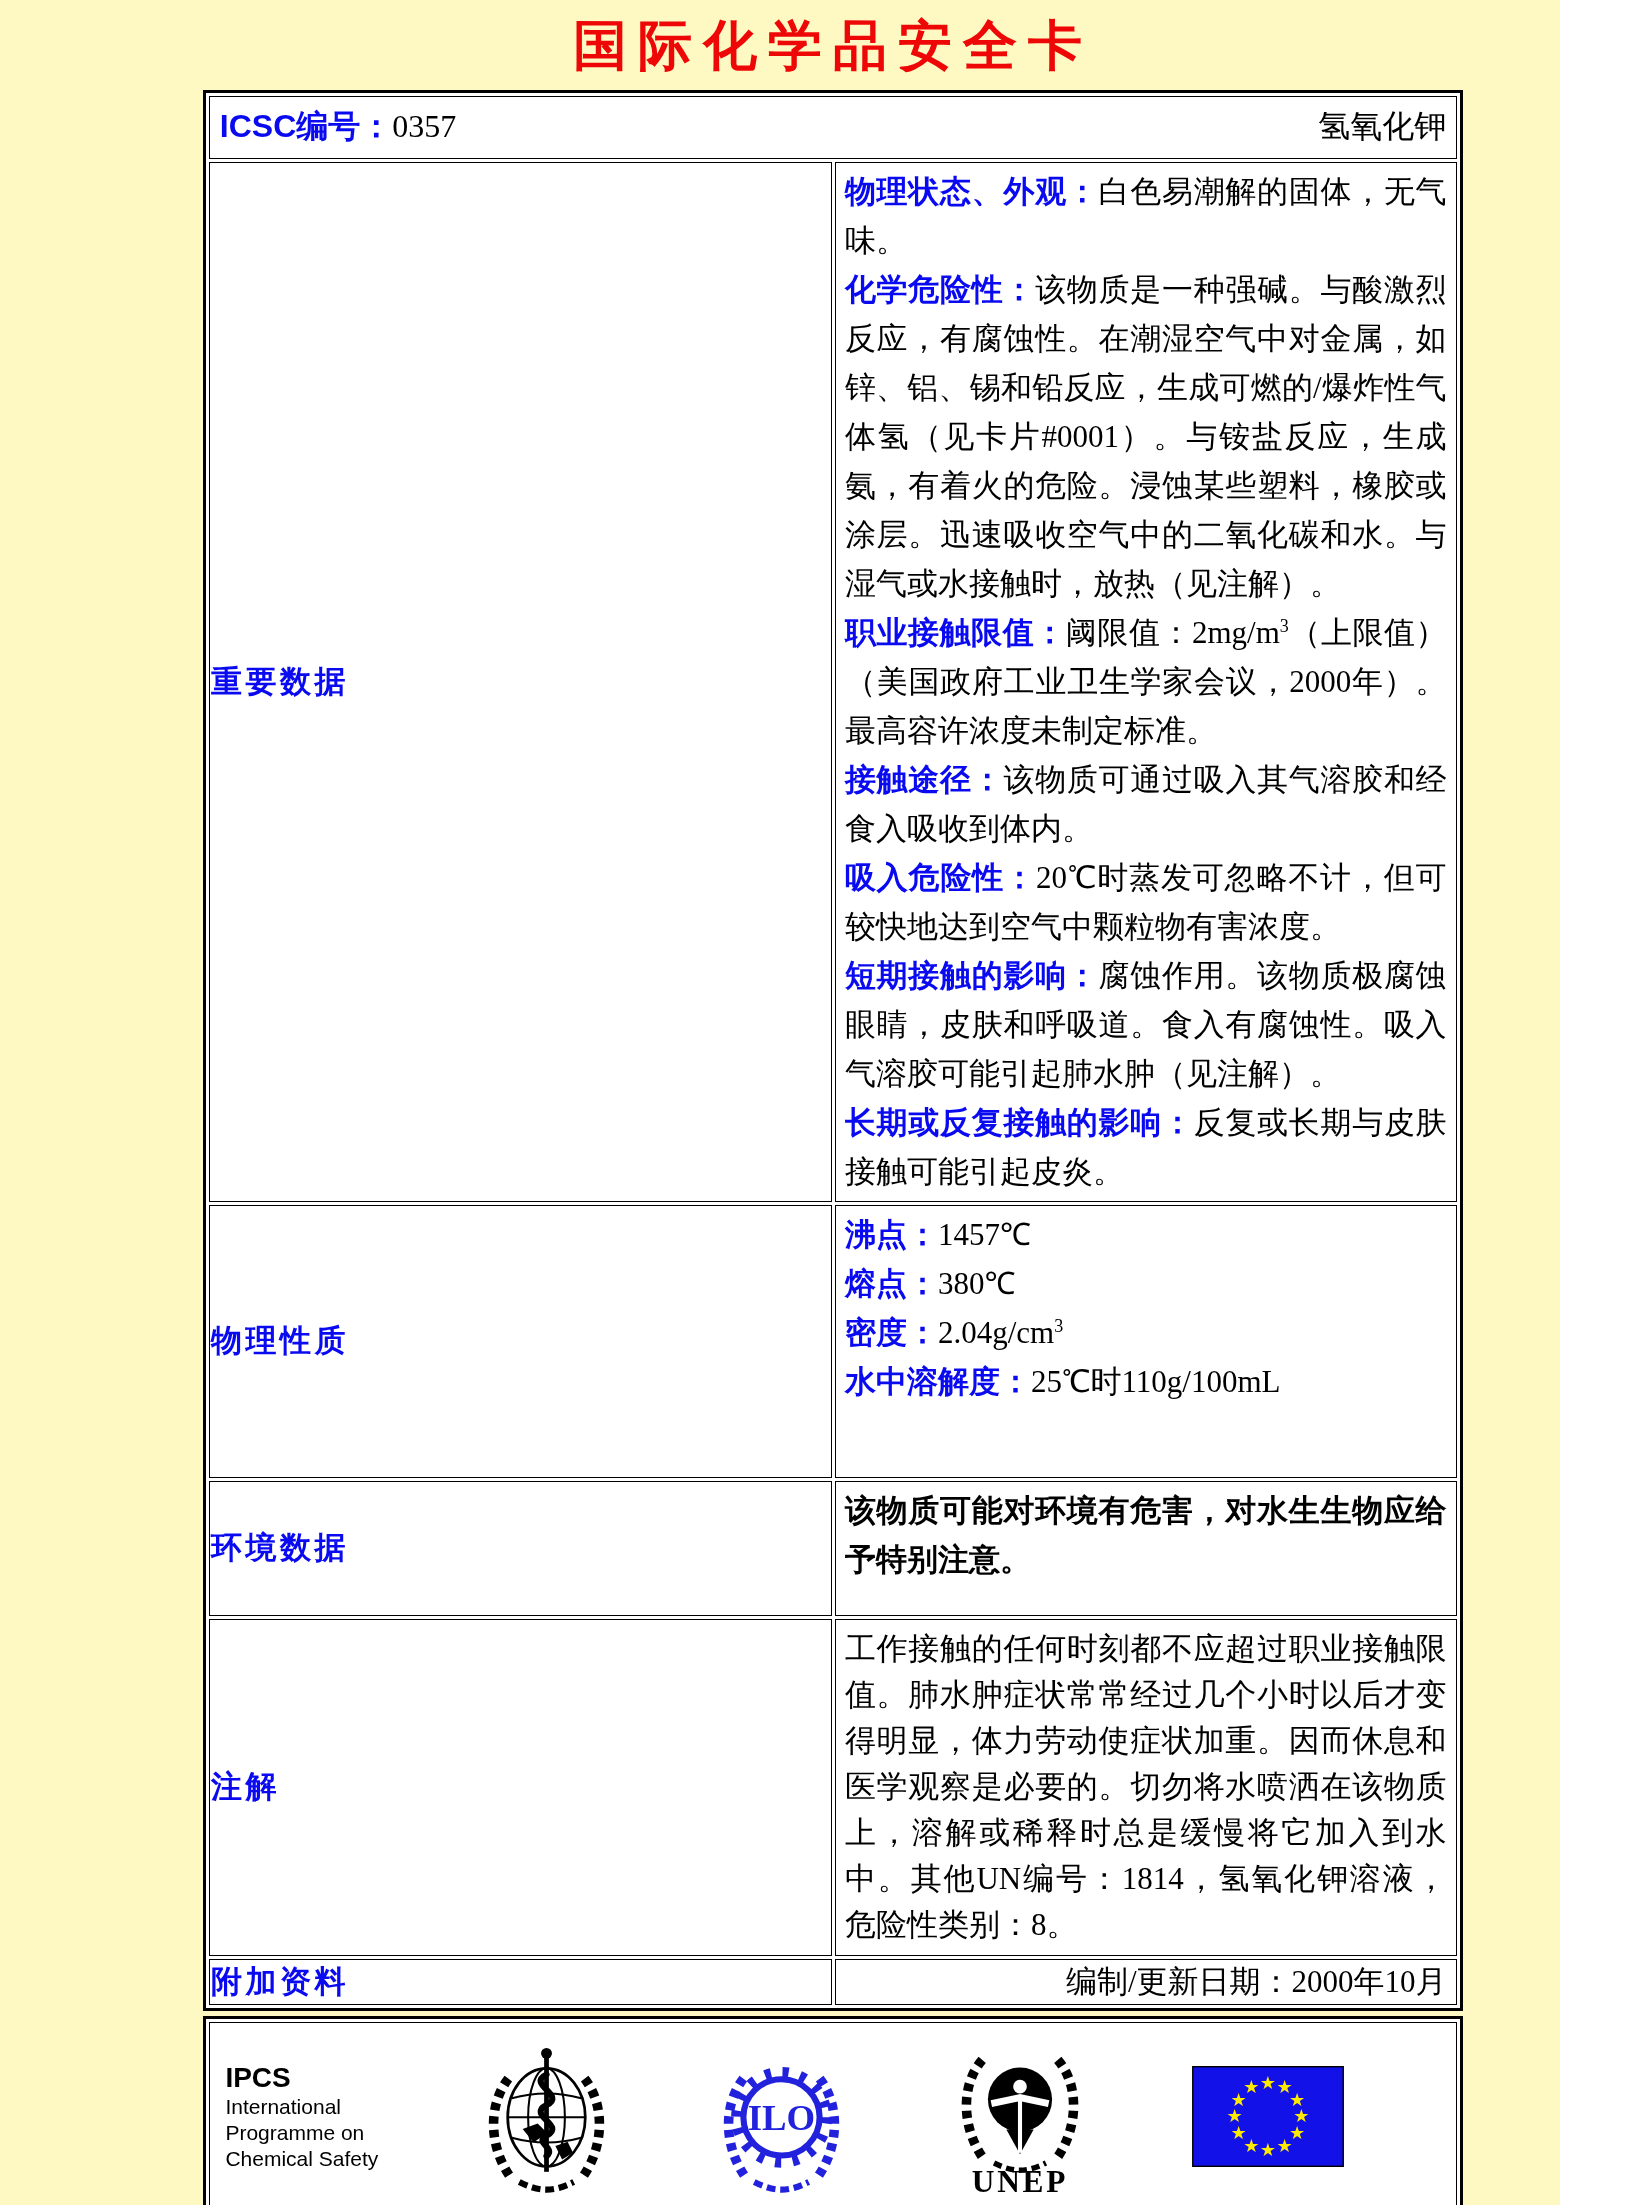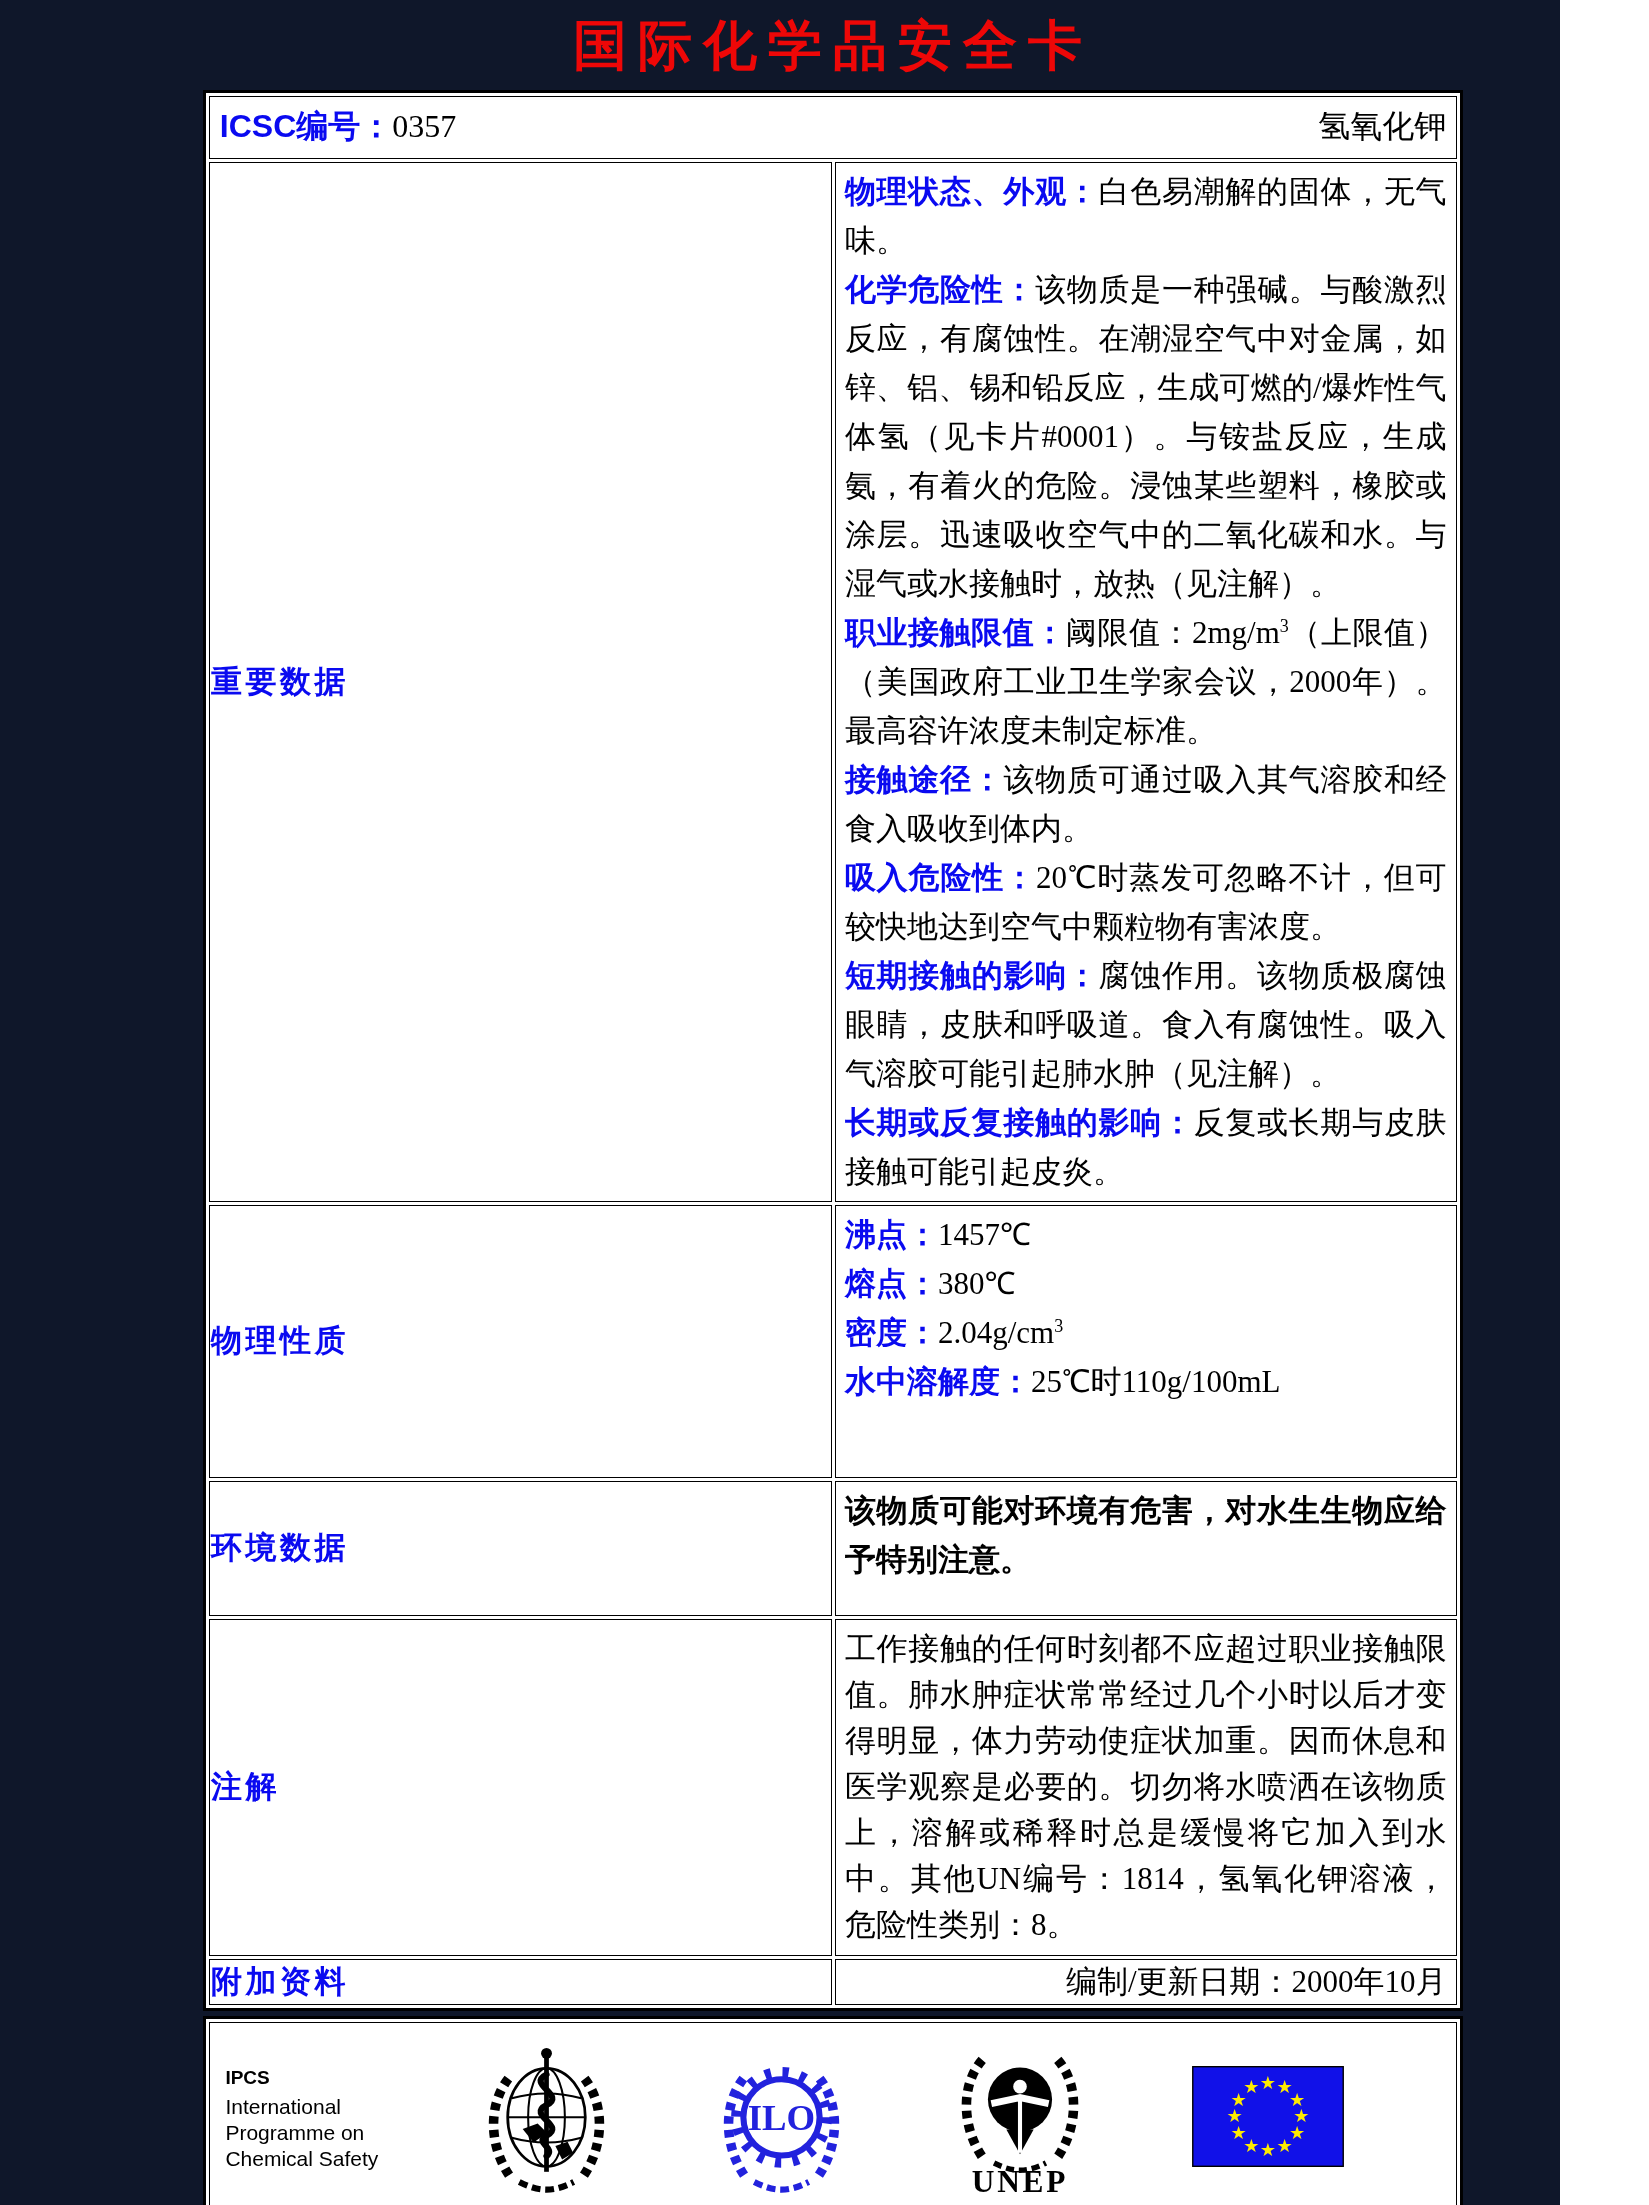--- a/index.html
+++ b/index.html
@@ -1,16 +1,16 @@
 <!DOCTYPE html>
 <html style="font-size:11px"><head>
 <meta charset="utf-8">
 <style>
   html,body{margin:0;padding:0;background:#ffffff;}
-  .page{position:relative;width:1560px;height:2205px;background:#0f172a;overflow:hidden;
+  .page{position:relative;width:1560px;height:2205px;background:#fef9c3;overflow:hidden;
         font-family:"Liberation Serif",serif;color:#000;}
   .title-wrap{width:1260px;margin-left:203px;padding-top:9.8px;text-align:center;}
   .title-wrap h1{margin:0;font-family:"Liberation Sans",sans-serif;font-weight:bold;
         font-size:54px;letter-spacing:11px;color:#ee0707;white-space:nowrap;}
   table.card{width:1260px;margin-left:203px;border:3.5px solid #000;border-collapse:separate;
         border-spacing:3.5px;background:#fff;table-layout:fixed;}
   table.card.t1{margin-top:7px;}
   table.card + table.card{margin-top:4.9px;}
   td{border:1.4px solid #000;vertical-align:top;background:#fff;}
   td.lblcol{width:172px;text-align:left;vertical-align:middle;
@@ -26,21 +26,21 @@
   td.phys-cell{height:269px;}
   td.env-cell{height:131px;font-weight:bold;}
   .notes-in{padding:5.6px 8.4px;font-size:31px;line-height:46px;text-align:justify;}
   td.addl-cell{height:36px;vertical-align:middle;}
   .addl-in{padding:0 8.4px;font-size:31px;line-height:35px;text-align:right;}
   
   td.logos-cell{height:187px;padding:4.2px 7px;}
   .logos-flex{display:flex;align-items:center;justify-content:space-between;
         padding:2.8px 105px 0 8.4px;}
   .ipcs{font-family:"Liberation Sans",sans-serif;color:#000;}
-  .ipcs .acr{font-size:19px;font-weight:bold;line-height:32px;}
+  .ipcs .acr{font-size:28px;font-weight:bold;line-height:32px;}
   .ipcs .ln{font-size:21px;line-height:26px;}
   .caption{text-align:center;margin-top:1.4px;color:#0a0af0;
         font-family:"Liberation Sans",sans-serif;font-weight:bold;font-size:32px;}
   .caption .cr{font-family:Liberation Mono, monospace;font-weight:normal;font-size:29px;}
   svg{display:block;}
 </style>
 </head>
 <body>
 
 <div class="page">

